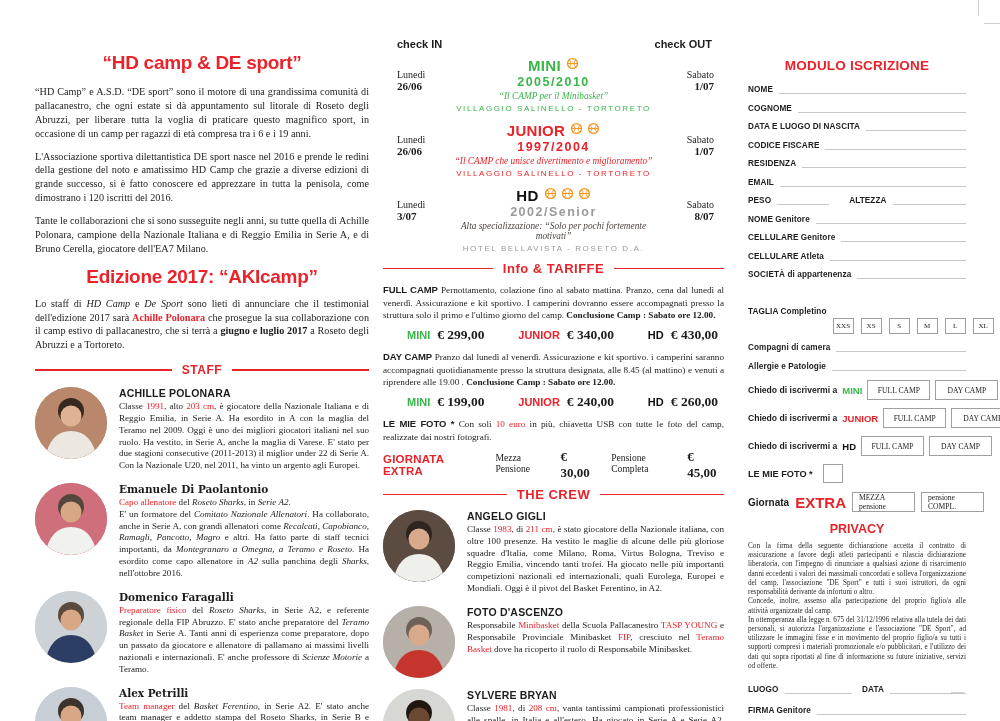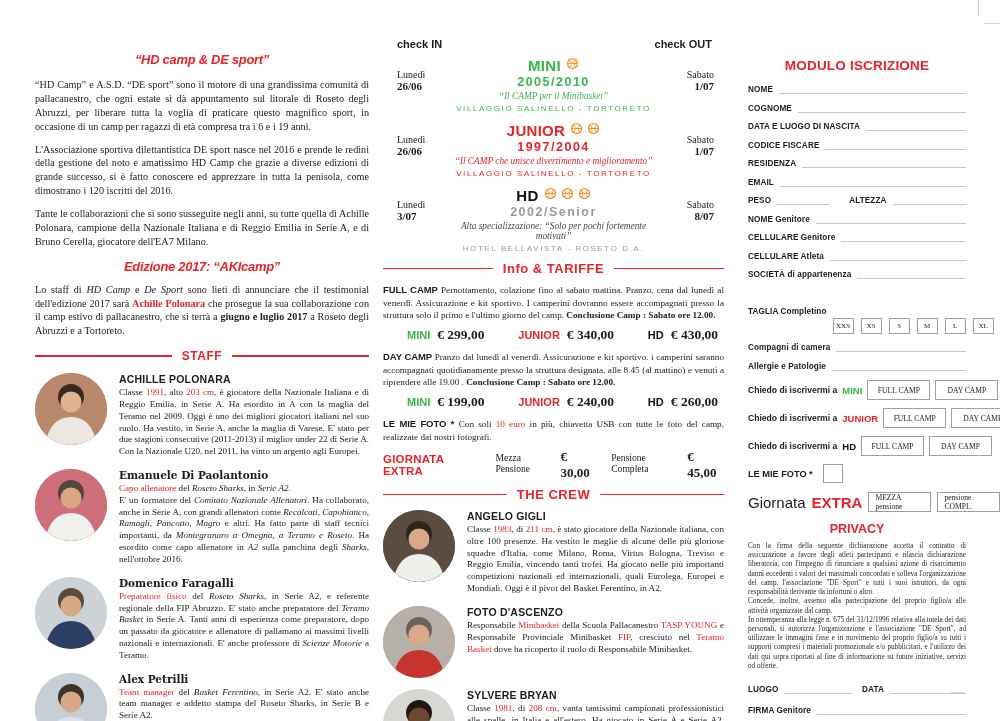--- a/index.html
+++ b/index.html
@@ -17,21 +17,21 @@
 
   
   .seg-r{color:var(--red);}
   .seg-b{font-weight:700;}
   .seg-i{font-style:italic;}
   .seg-rb{color:var(--red);font-weight:700;}
   .seg-hb{font-family:"Liberation Sans",sans-serif;font-weight:700;font-stretch:condensed;font-size:9.5px;letter-spacing:-.1px;}
 
   
   .col-left{position:absolute;left:35px;top:52px;width:334px;}
-  .big-title{font-family:"Liberation Sans",sans-serif;font-weight:700;font-stretch:condensed;color:var(--red);font-size:13px;text-align:center;letter-spacing:-.3px;margin-bottom:11px;font-style:italic;}
+  .big-title{font-family:"Liberation Sans",sans-serif;font-weight:700;font-stretch:condensed;color:var(--red);font-size:19px;text-align:center;letter-spacing:-.3px;margin-bottom:11px;}
   .col-left p{font-size:10.2px;line-height:1.36;text-align:justify;margin-bottom:9px;}
   .edition-title{margin-top:10px;margin-bottom:9px;}
   .divider{display:flex;align-items:center;gap:10px;margin:11px 0 10px;}
   .divider::before,.divider::after{content:"";flex:1;height:1.4px;background:var(--red);}
   .divider .divider-label{font-family:"Liberation Sans",sans-serif;font-weight:700;font-stretch:condensed;color:var(--red);font-size:12px;letter-spacing:.5px;}
 
   .person{display:flex;gap:12px;margin-bottom:11px;}
   .avatar{width:72px;height:72px;min-width:72px;border-radius:50%;overflow:hidden;background:var(--av-bg,#ccc);}
   .avatar svg{display:block;width:100%;height:100%;}
   .person-text{flex:1;}
@@ -90,21 +90,21 @@
   .enroll-prefix{font-family:"Liberation Sans",sans-serif;font-weight:700;font-stretch:condensed;font-size:8.6px;white-space:nowrap;text-align:center;}
   .enroll-level{font-family:"Liberation Sans",sans-serif;font-weight:700;font-stretch:condensed;font-size:9.5px;margin-right:auto;}
   .enroll-level.lv-mini{color:var(--green);}
   .enroll-level.lv-junior{color:var(--red);}
   .enroll-level.lv-hd{color:#111;}
   .opt-btn{border:1px solid var(--box);height:20px;min-width:63px;display:flex;align-items:center;justify-content:center;font-size:7.6px;padding:0 6px;background:#fff;}
   .foto-row{display:flex;align-items:center;gap:10px;margin:4px 0 9px;}
   .foto-label{font-family:"Liberation Sans",sans-serif;font-weight:700;font-stretch:condensed;font-size:9.2px;}
   .checkbox{width:20px;height:19px;border:1px solid var(--box);background:#fff;}
   .gx-row{display:flex;align-items:center;gap:6px;margin-bottom:10px;}
-  .gx-black{font-family:"Liberation Sans",sans-serif;font-weight:400;font-stretch:condensed;font-size:15px;}
+  .gx-black{font-family:"Liberation Sans",sans-serif;font-weight:700;font-stretch:condensed;font-size:10px;}
   .gx-red{font-family:"Liberation Sans",sans-serif;font-weight:700;font-stretch:condensed;font-size:15px;color:var(--red);margin-right:auto;}
   .privacy-title{font-family:"Liberation Sans",sans-serif;font-weight:700;font-stretch:condensed;color:var(--red);font-size:12.5px;text-align:center;margin:4px 0 6px;}
   .privacy-text p{font-size:7.2px;line-height:1.28;text-align:justify;color:#2a2a2a;margin:0;}
   .footer-rows{margin-top:14px;}
   .footer-rows .frow{margin-bottom:12px;}
   .luogo-data{display:flex;gap:10px;}
   .luogo-data .part{display:flex;flex:1;align-items:flex-end;gap:6px;}
 
   
   .crop-tr-v{position:absolute;right:21px;top:0;width:1px;height:16px;background:#cfcfcf;}

